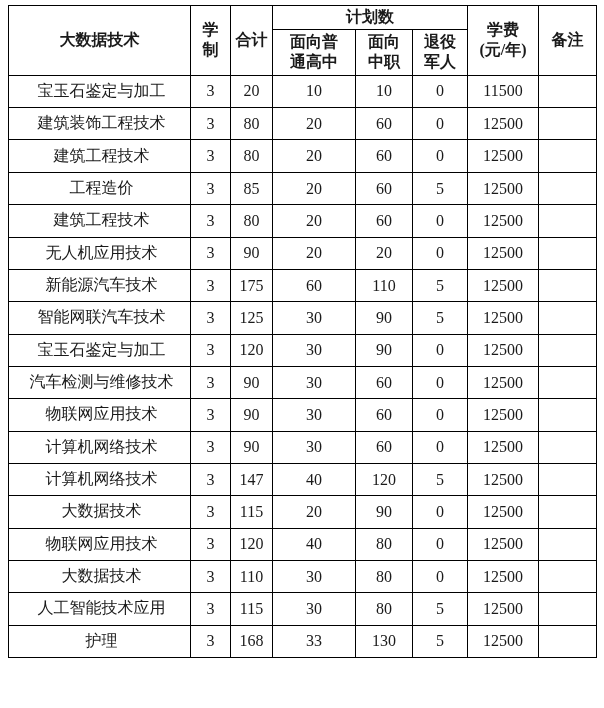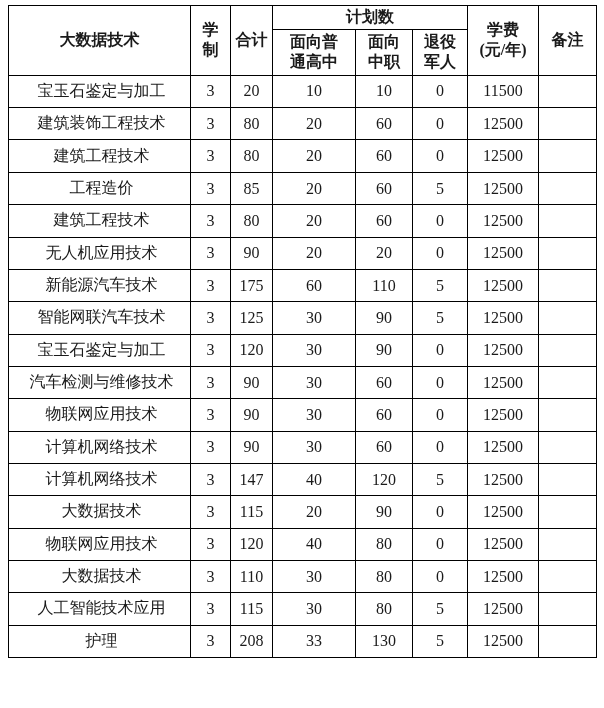--- a/index.html
+++ b/index.html
@@ -260,21 +260,21 @@
     <td>30</td>
     <td>80</td>
     <td>5</td>
     <td>12500</td>
     <td></td>
   </tr>
 
   <tr>
     <td class="major-cell">护理</td>
     <td>3</td>
-    <td>208</td>
+    <td>168</td>
     <td>33</td>
     <td>130</td>
     <td>5</td>
     <td>12500</td>
     <td></td>
   </tr>
 </tbody>
   </table>
 </div>
 

